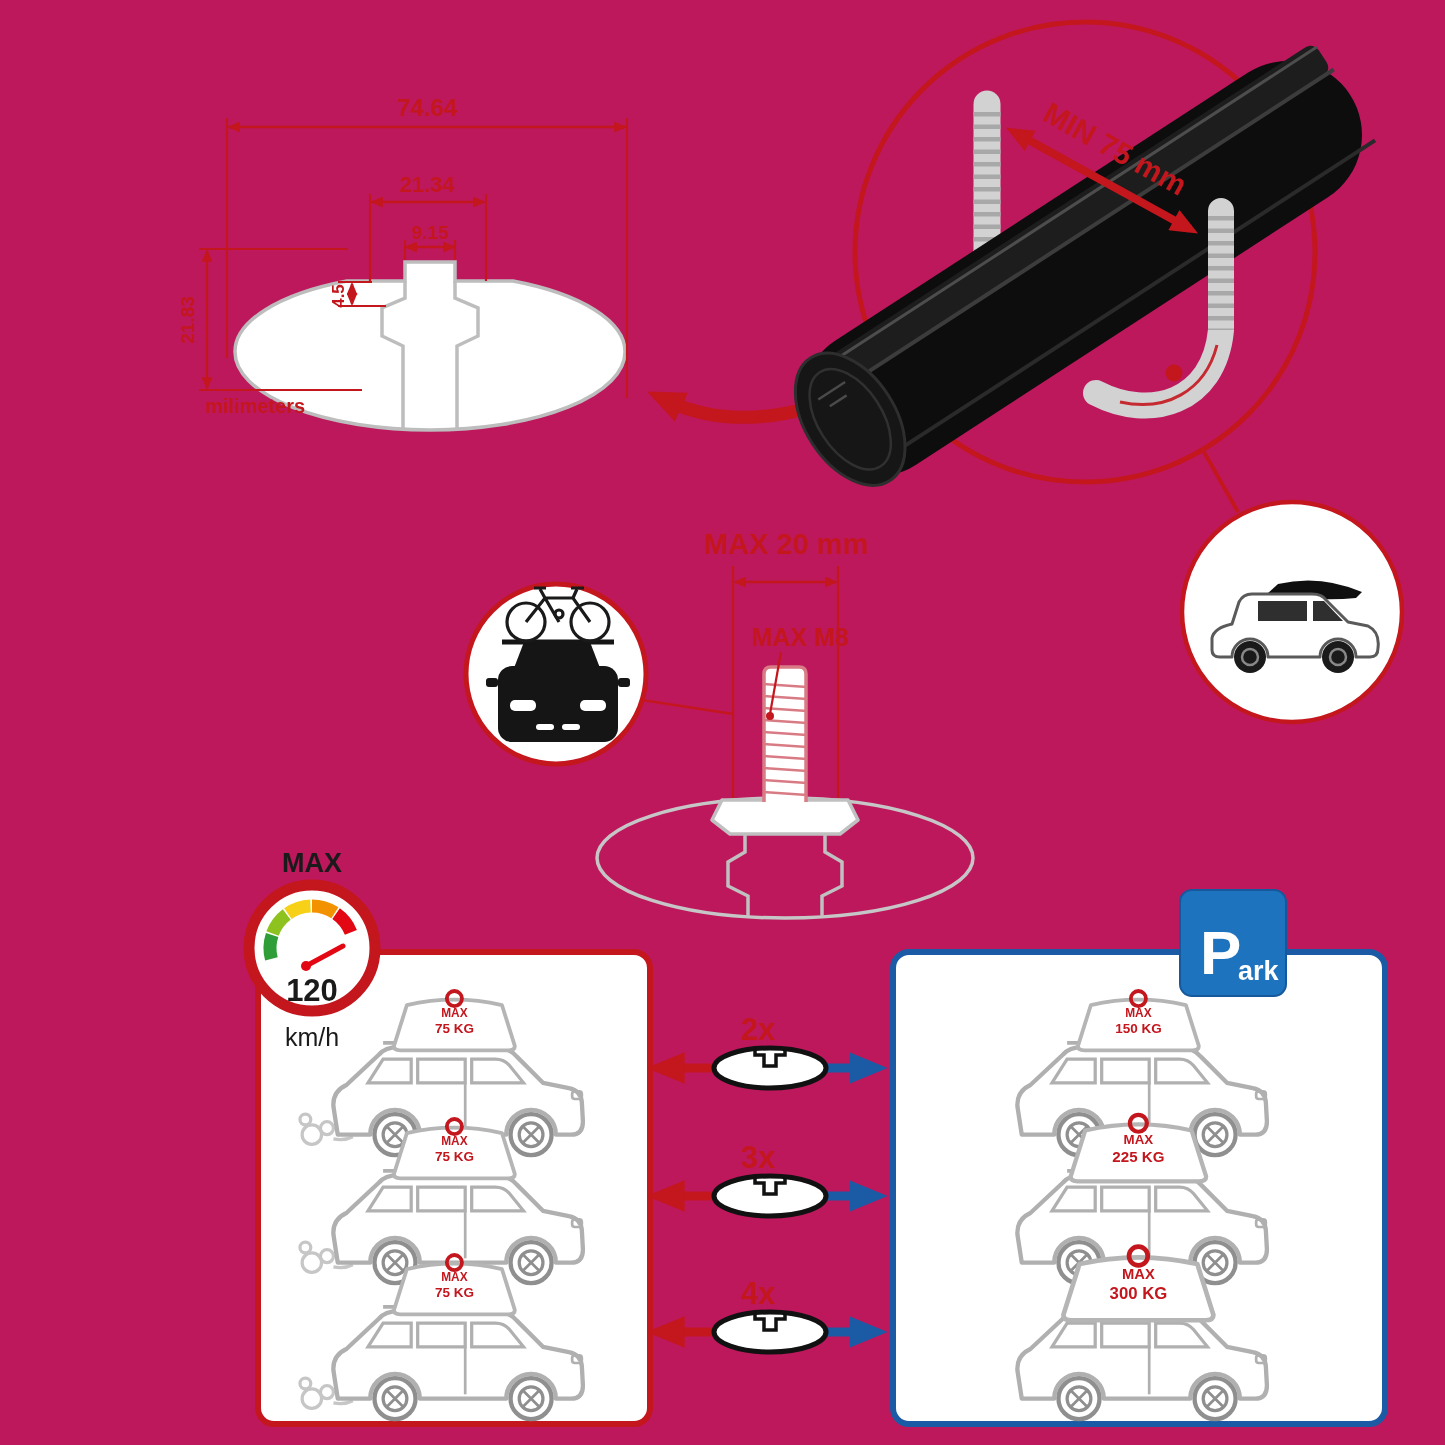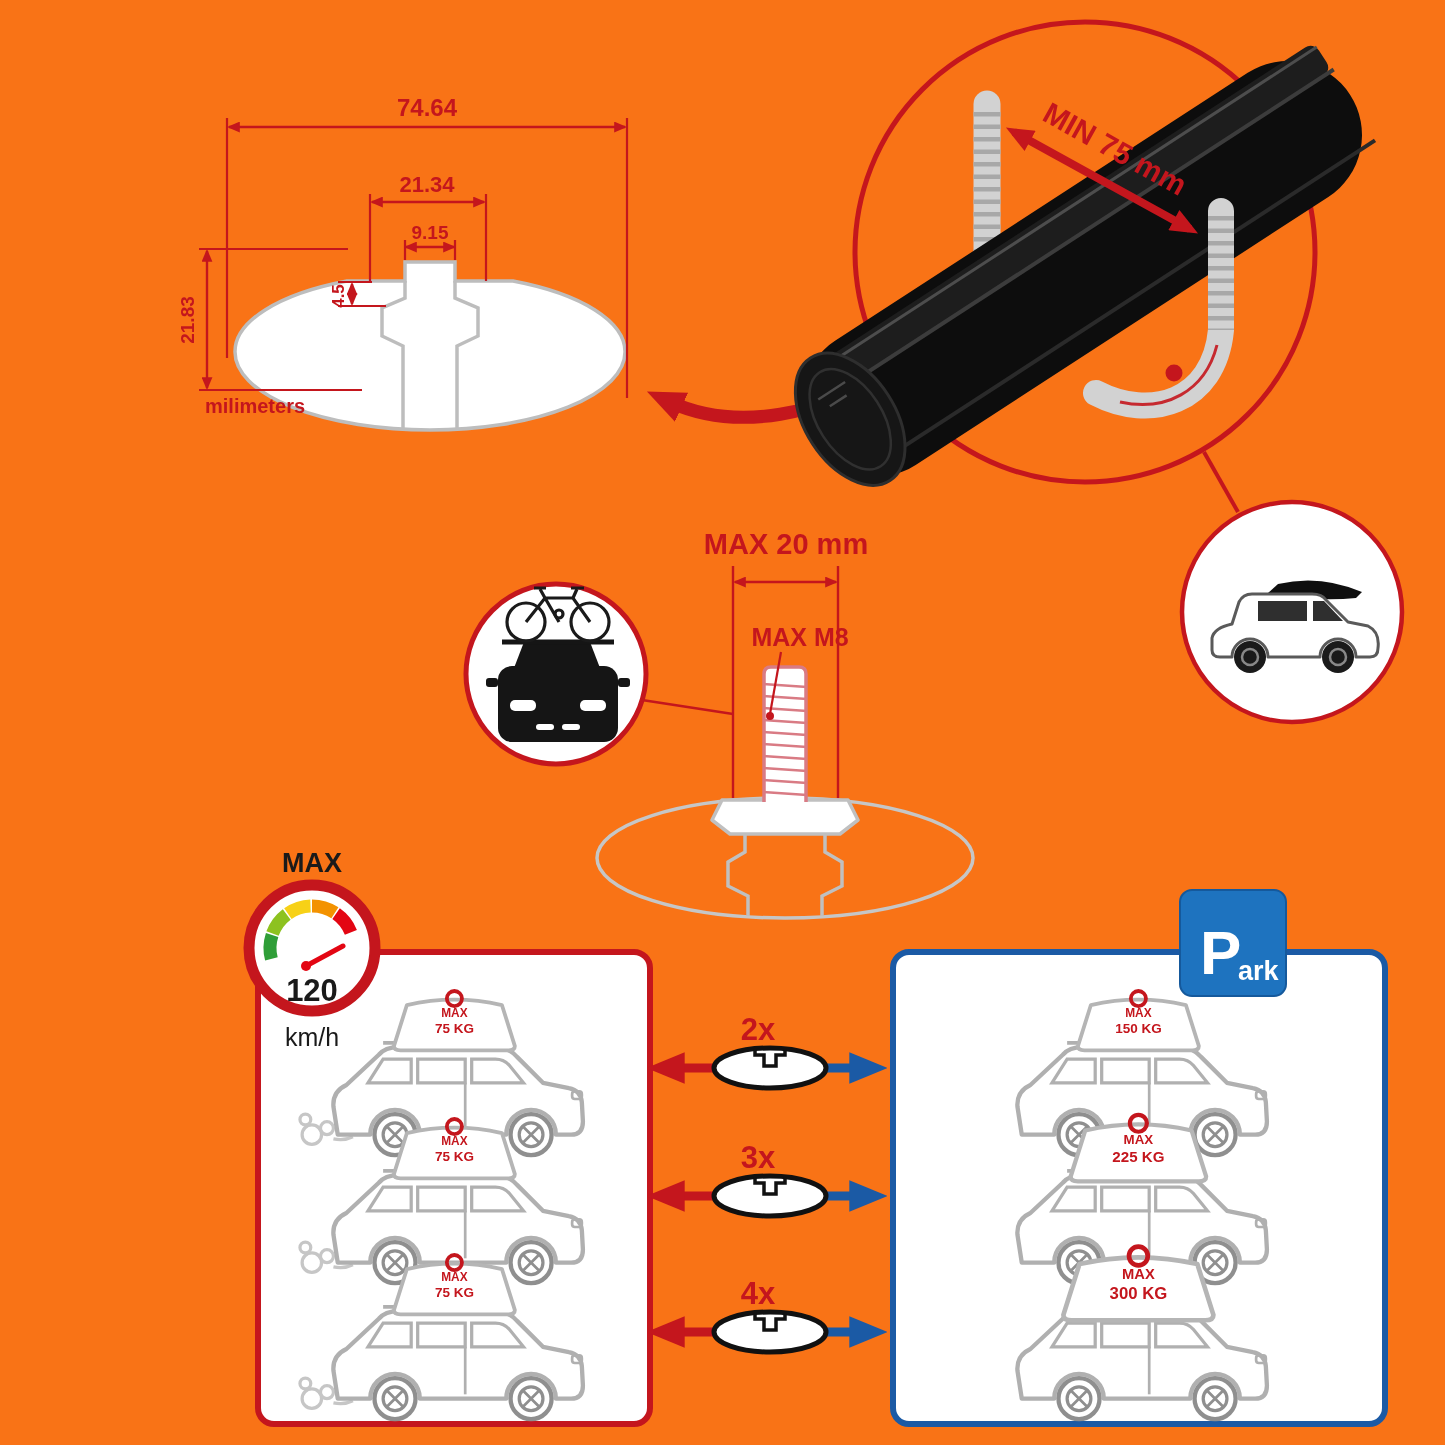--- a/index.html
+++ b/index.html
@@ -1,16 +1,16 @@
 <!DOCTYPE html>
 <html><head>
 <meta charset="utf-8">
 <style>
   html,body{margin:0;padding:0;background:#fff;}
-  .canvas{position:relative;width:1445px;height:1445px;background:#f97316;overflow:hidden;}
+  .canvas{position:relative;width:1445px;height:1445px;background:#be185d;overflow:hidden;}
   svg text{font-family:"Liberation Sans","DejaVu Sans",sans-serif;}
   .tc{text-anchor:middle;}
   .dim{fill:#c4161d;font-weight:bold;}
   .red-big{fill:#c4161d;font-weight:bold;}
   .blk{fill:#1a1a1a;font-weight:bold;}
   .bag-max{font-size:11px;font-weight:bold;fill:#c4161d;text-anchor:middle;}
   .bag-kg{font-size:12.5px;font-weight:bold;fill:#c4161d;text-anchor:middle;}
   .white{fill:#ffffff;font-weight:bold;}
 </style>
 </head>

